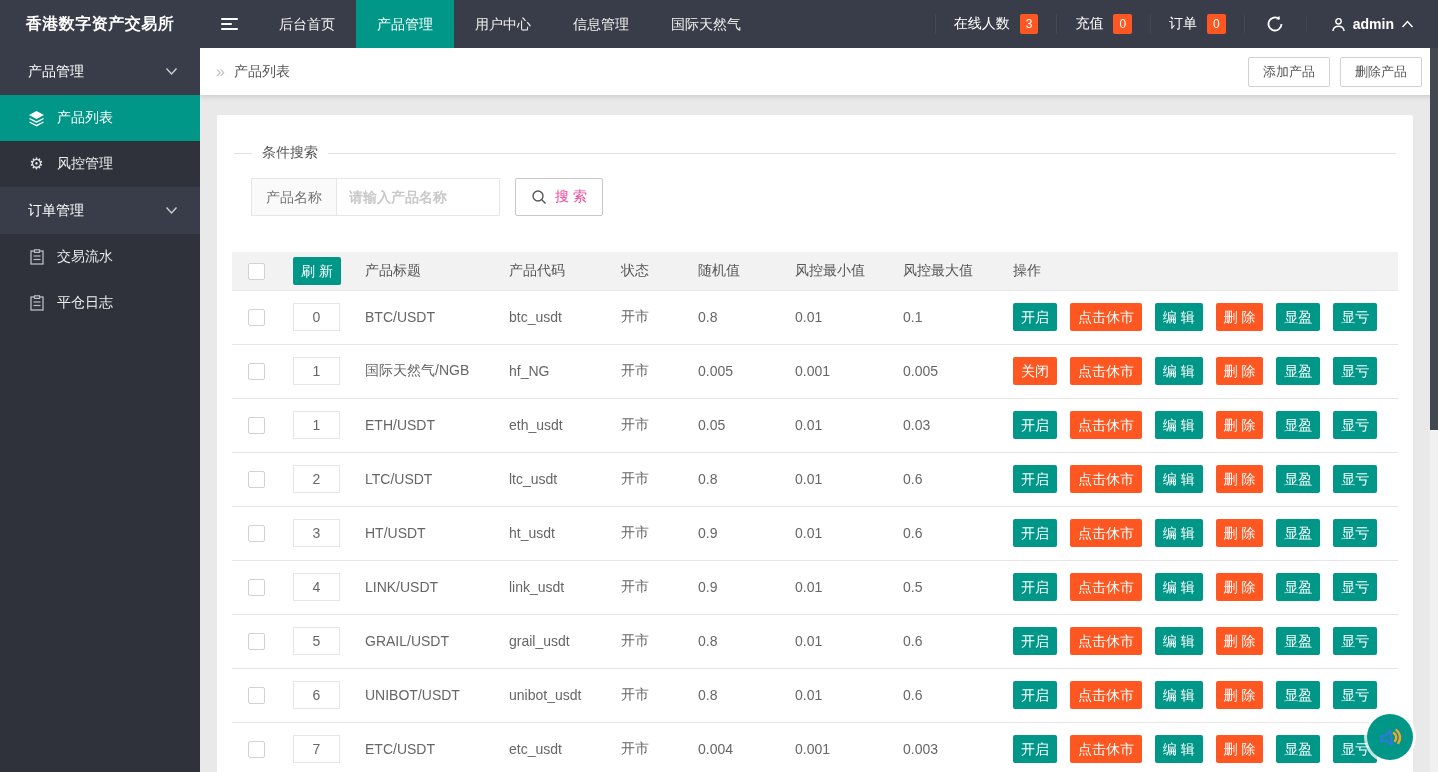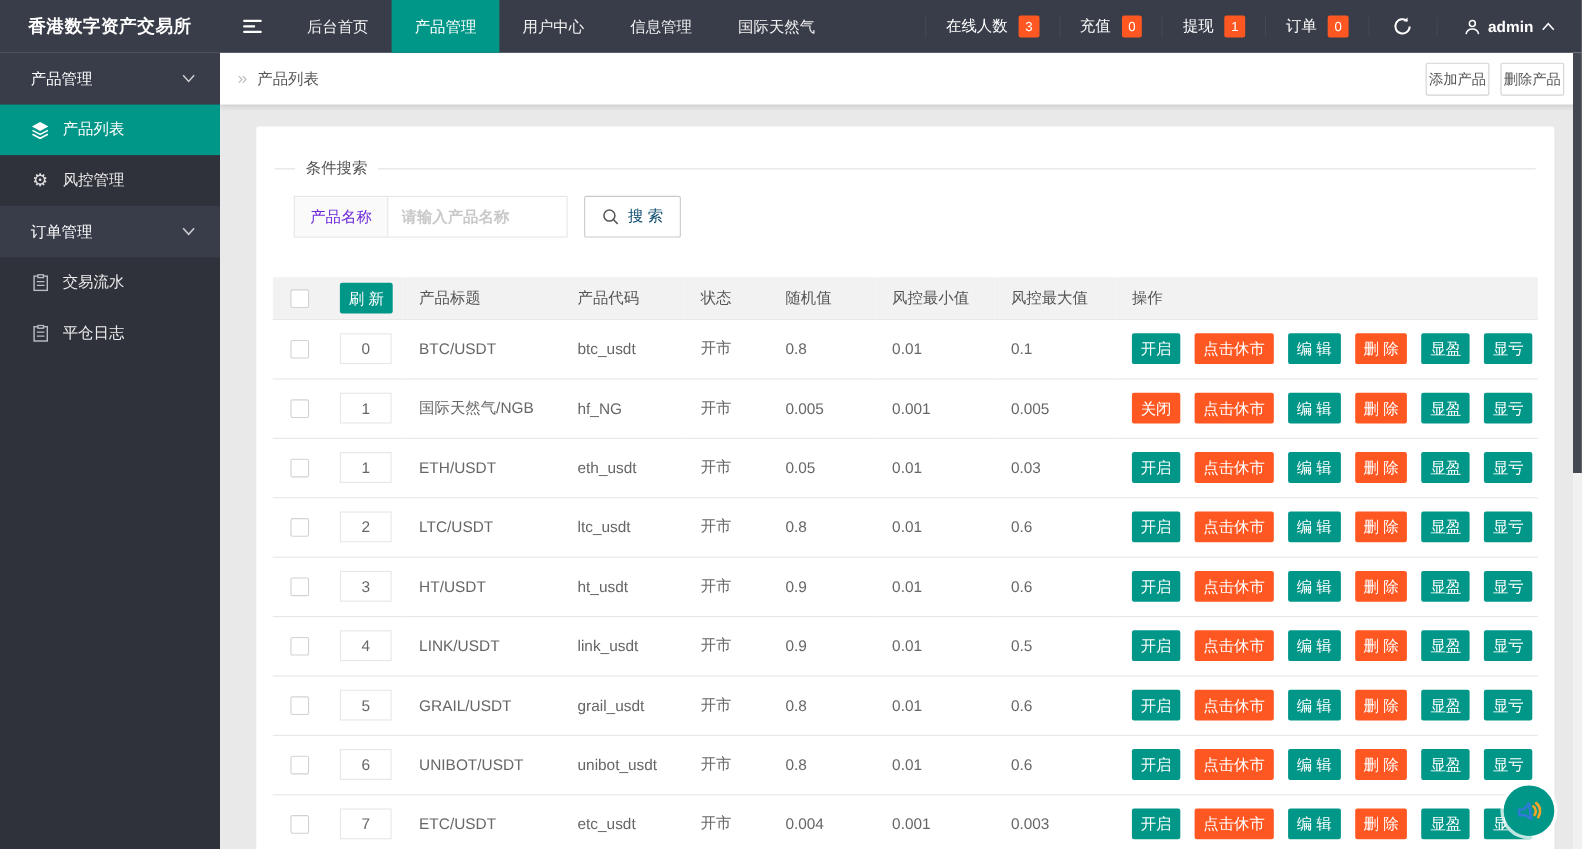--- a/index.html
+++ b/index.html
@@ -67,46 +67,46 @@
   
   .crumb-bar {
     position: absolute; left: 200px; top: 48px; right: 0; height: 47px; background: #fff;
     box-shadow: 0 2px 5px rgba(0,0,0,.12); display: flex; align-items: center;
     padding: 0 16px; z-index: 20;
   }
   .crumb-sep { color: #c2c2c2; font-size: 16px; margin-right: 9px; }
   .crumb { color: #555; font-size: 14px; }
   .crumb-actions { margin-left: auto; display: flex; gap: 10px; }
   .crumb-actions button {
-    height: 30px; padding: 0 2px; background: #fff; border: 1px solid #d2d2d2;
+    height: 30px; padding: 0 14px; background: #fff; border: 1px solid #d2d2d2;
     border-radius: 2px; color: #555; font-size: 13px; cursor: pointer;
   }
 
   
-  .content { position: absolute; left: 200px; top: 95px; right: 8px; bottom: 0; overflow: hidden; padding-left: 16px; }
+  .content { position: absolute; left: 200px; top: 95px; right: 8px; bottom: 0; overflow: hidden; }
   .card {
     margin: 20px 17px 0; background: #fff; border-radius: 2px;
     padding: 15px; min-height: 720px;
   }
   fieldset.search-field { border: none; border-top: 1px solid #e0e0e0; margin: 14px 2px 0; }
   fieldset.search-field legend { margin-left: 18px; padding: 0 10px; color: #555; font-size: 14px; }
   .search-row { display: flex; align-items: center; margin: 16px 0 24px 17px; }
   .in-label {
     height: 38px; line-height: 36px; padding: 0 14px; background: #fafafa;
-    border: 1px solid #e6e6e6; color: #6d28d9; font-size: 14px; white-space: nowrap;
+    border: 1px solid #e6e6e6; color: #737373; font-size: 14px; white-space: nowrap;
   }
   .name-input {
     height: 38px; width: 164px; border: 1px solid #e6e6e6; margin-left: -1px;
     padding: 0 12px; font-size: 14px; color: #666; outline: none; font-weight: bold;
   }
   .name-input::placeholder { color: #c9c9c9; }
   .search-btn {
     margin-left: 15px; height: 38px; padding: 0 15px; display: flex; align-items: center;
     gap: 8px; background: #fff; border: 1px solid #c9c9c9; border-radius: 2px;
-    color: #0c4a6e; font-size: 14px; cursor: pointer;
+    color: #ec4899; font-size: 14px; cursor: pointer;
   }
 
   
   table.grid { width: 100%; border-collapse: collapse; table-layout: fixed; margin-top: 12px; }
   .grid th {
     background: #f2f2f2; height: 38px; text-align: left; font-weight: normal;
     color: #555; font-size: 14px; border-bottom: 1px solid #e8e8e8;
   }
   .grid td { height: 54px; border-bottom: 1px solid #e6e6e6; color: #666; font-size: 14px; }
   .cpad { padding-left: 15px; }
@@ -160,24 +160,20 @@
     <a class="nav-item">国际天然气</a>
   </nav>
   <div class="nav-right">
     <div class="stat">
       <span>在线人数</span>
       <span class="badge">3</span>
     </div>
     <div class="stat">
       <span>充值</span>
       <span class="badge">0</span>
-    </div>
-    <div class="stat">
-      <span>提现</span>
-      <span class="badge">1</span>
     </div>
     <div class="stat">
       <span>订单</span>
       <span class="badge">0</span>
     </div>
     <div class="icon-btn">
       <svg width="18" height="18" viewBox="0 0 18 18">
         <path d="M15.5 9 a6.5 6.5 0 1 1 -2.2 -4.9" fill="none" stroke="#fff" stroke-width="1.8"></path>
         <path d="M13.5 0.8 L13.7 4.6 L10 4.3 Z" fill="#fff"></path>
       </svg>

